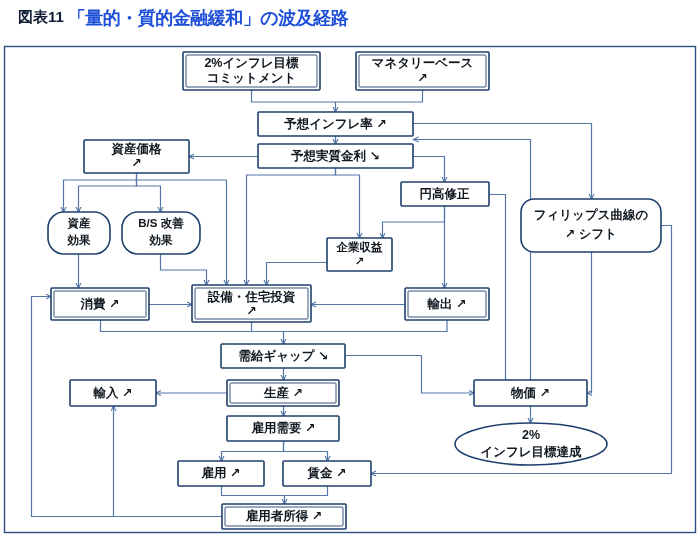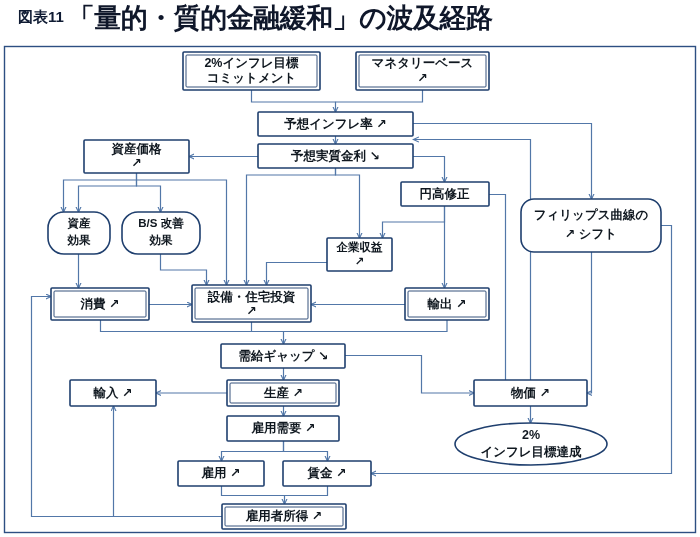--- a/index.html
+++ b/index.html
@@ -14,21 +14,21 @@
   #title-bar{
     position:absolute;left:0;top:0;width:700px;height:36px;
     display:flex;align-items:center;padding-left:18px;box-sizing:border-box;
     white-space:nowrap;
   }
   #title-prefix{
     font-size:15px;font-weight:700;color:#0f1b33;letter-spacing:0px;
     margin-right:4px;padding-bottom:2px;
   }
   #title-main{
-    font-size:27px;font-weight:700;color:#0f172a;letter-spacing:-0.5px;
+    font-size:18px;font-weight:700;color:#1d4ed8;letter-spacing:-0.5px;
   }
 
   
   svg#flow{position:absolute;left:0;top:0;width:700px;height:537px;}
   .lnk{fill:none;stroke:#5277a8;stroke-width:1.2px;}
   .nodebox{fill:#ffffff;stroke:#1f3f6e;stroke-width:1.6px;}
   .nodebox-inner{fill:none;stroke:#1f3f6e;stroke-width:0.9px;}
   .noderound{fill:#ffffff;stroke:#1f3f6e;stroke-width:1.6px;}
   .nodeellipse{fill:#ffffff;stroke:#1f3f6e;stroke-width:1.6px;}
   .lbl{

